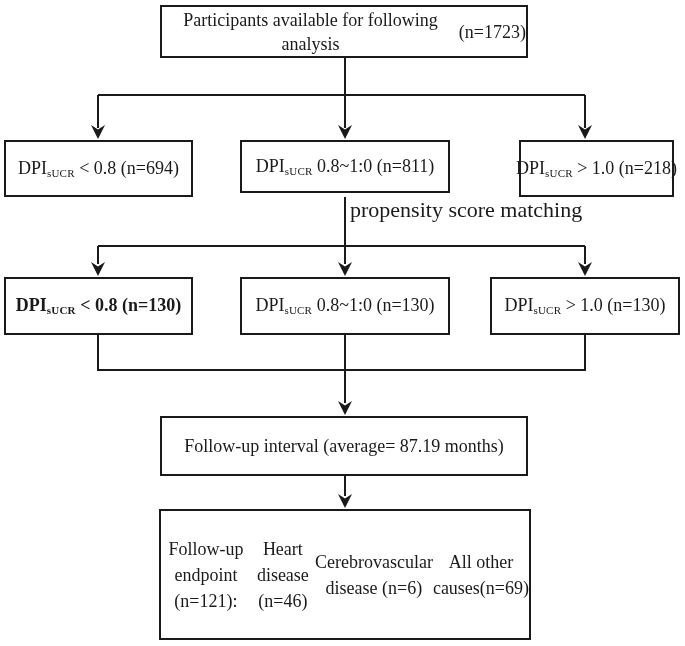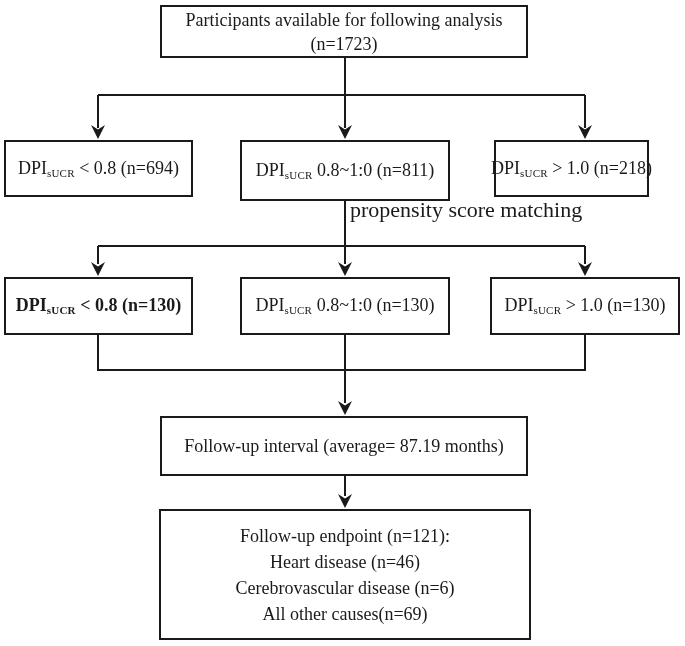--- a/index.html
+++ b/index.html
@@ -22,21 +22,21 @@
     top: 0;
     width: 685px;
     height: 646px;
   }
   .box {
     position: absolute;
     box-sizing: border-box;
     border: 2px solid #1a1a1a;
     background: #ffffff;
     display: flex;
-    flex-direction: column;
+    flex-direction: row;
     align-items: center;
     justify-content: center;
     text-align: center;
     font-size: 18px;
     line-height: 24px;
   }
   .group-box {
     flex-direction: row;
     white-space: nowrap;
     justify-content: center;
@@ -44,22 +44,22 @@
   .group-line { white-space: nowrap; }
   .subscript {
     font-size: 11px;
     vertical-align: baseline;
     position: relative;
     top: 3px;
     letter-spacing: 0.2px;
   }
   #b-top      { left: 160px; top: 5px;   width: 368px; height: 53px; }
   #b-r1-left  { left: 4px;   top: 140px; width: 189px; height: 57px; }
-  #b-r1-mid   { left: 240px; top: 140px; width: 210px; height: 61px; }
-  #b-r1-right { left: 494px; top: 140px; width: 155px; height: 57px; }
+  #b-r1-mid   { left: 240px; top: 140px; width: 210px; height: 53px; }
+  #b-r1-right { left: 519px; top: 140px; width: 155px; height: 57px; }
   #b-r2-left  { left: 4px;   top: 277px; width: 189px; height: 58px; font-weight: bold; }
   #b-r2-mid   { left: 240px; top: 277px; width: 210px; height: 58px; }
   #b-r2-right { left: 490px; top: 277px; width: 190px; height: 58px; }
   #b-interval { left: 160px; top: 416px; width: 368px; height: 60px; }
   #b-endpoint { left: 159px; top: 509px; width: 372px; height: 131px; line-height: 26px; }
   .matching-label {
     position: absolute;
     left: 350px;
     top: 199px;
     width: 198px;

